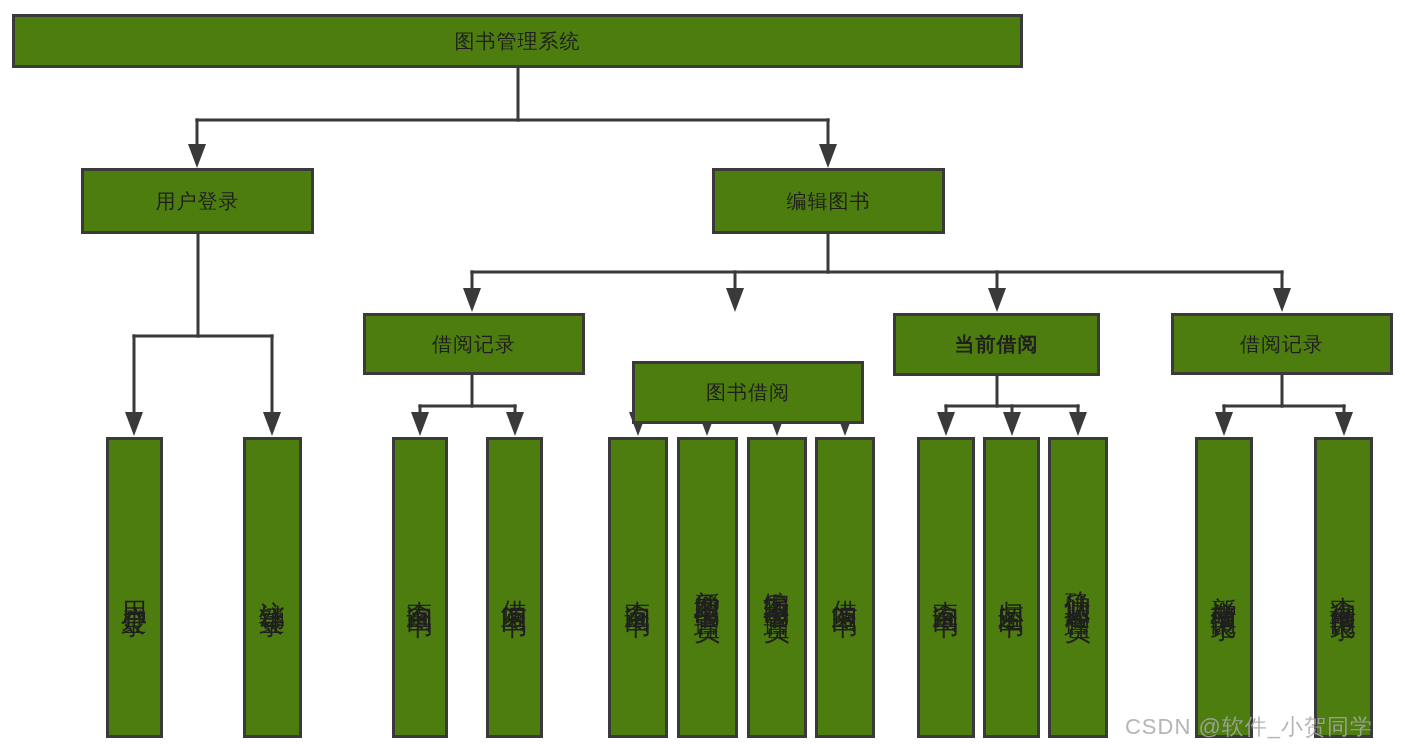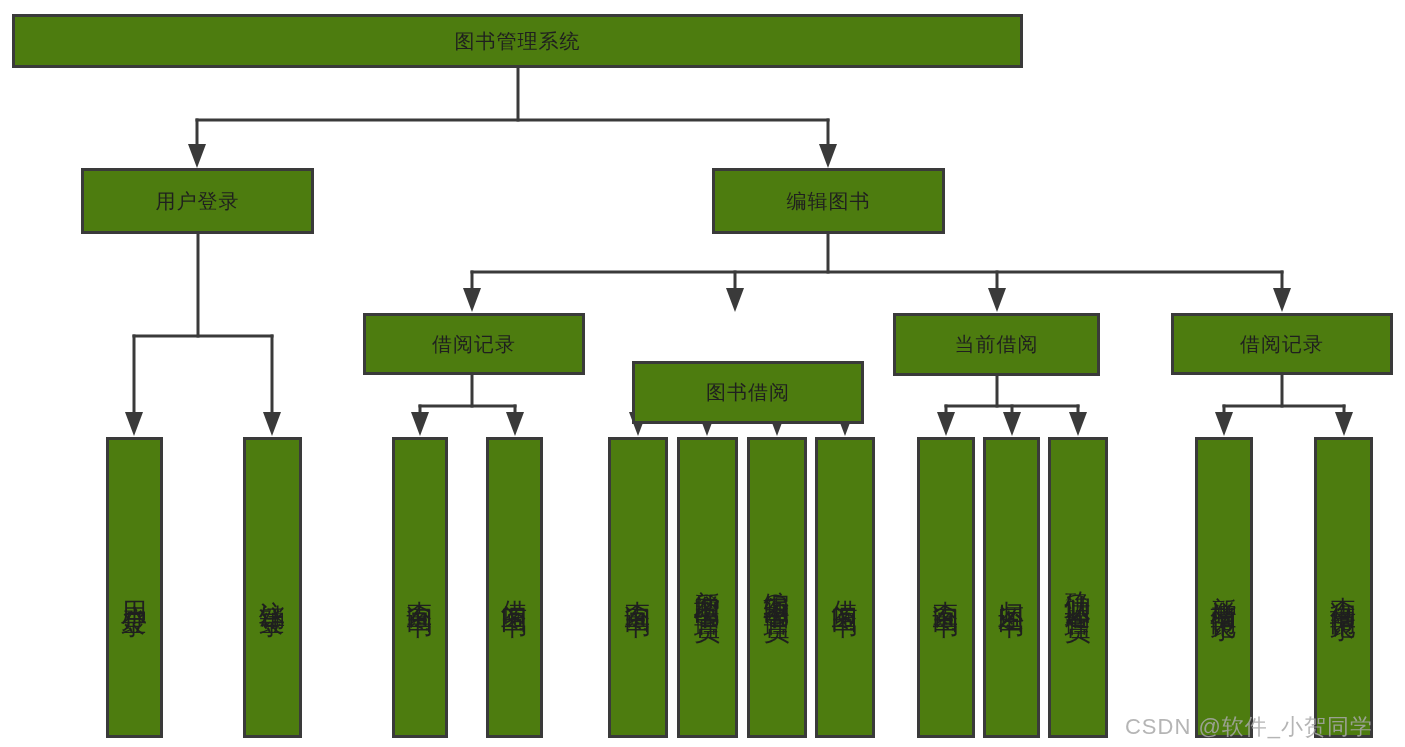--- a/index.html
+++ b/index.html
@@ -140,21 +140,21 @@
   <div class="node hnode" style="left:712px; top:168px; width:233px; height:66px;">
     <span>编辑图书</span>
   </div>
 
   <div class="node hnode" style="left:363px; top:313px; width:222px; height:62px;">
     <span>借阅记录</span>
   </div>
   <div class="node hnode" style="left:632px; top:313px; width:232px; height:63px;margin-top:48px;">
     <span>图书借阅</span>
   </div>
-  <div class="node hnode" style="left:893px; top:313px; width:207px; height:63px;">
+  <div class="node hnode" style="left:893px; top:313px; width:207px; height:63px;font-weight:bold;">
     <span>当前借阅</span>
   </div>
   <div class="node hnode" style="left:1171px; top:313px; width:222px; height:62px;">
     <span>借阅记录</span>
   </div>
 
   <div class="node vnode" style="left:106px; top:437px; width:57px; height:301px;">
     <span>用户登录</span>
   </div>
   <div class="node vnode" style="left:243px; top:437px; width:59px; height:301px;">

